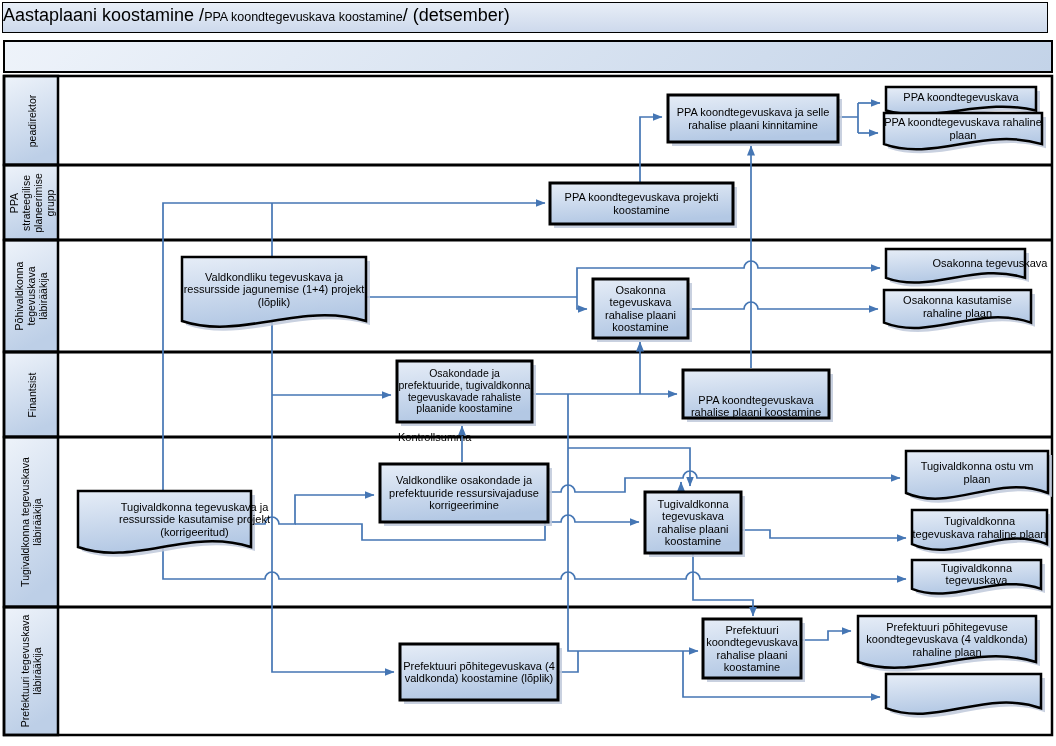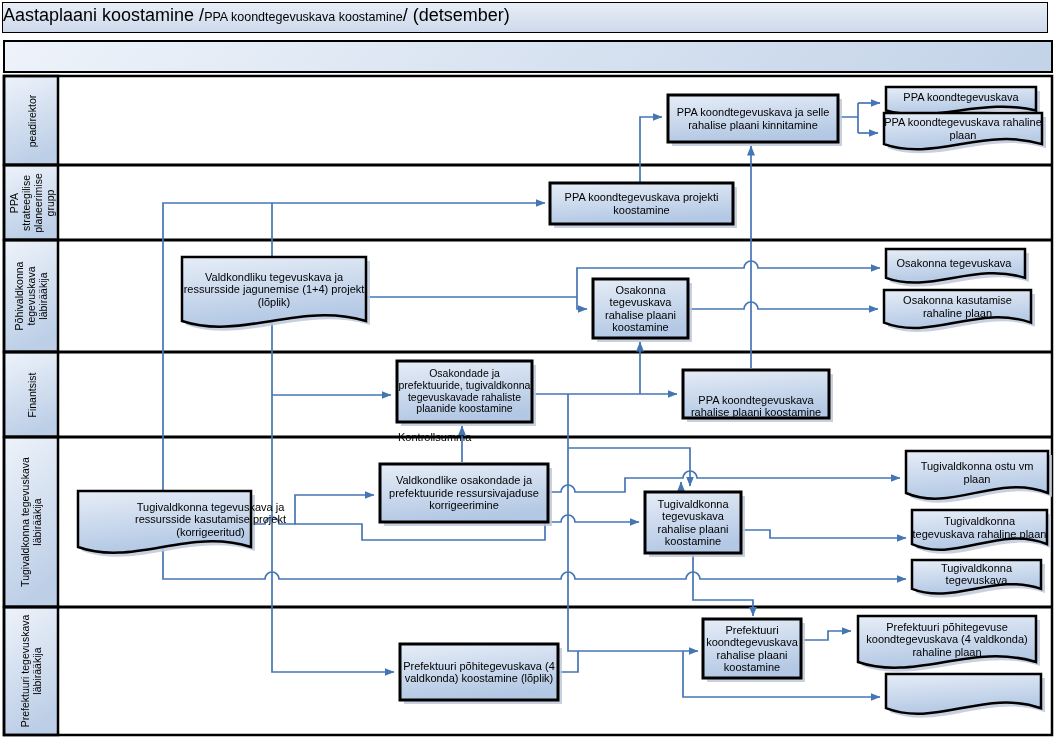--- a/index.html
+++ b/index.html
@@ -130,25 +130,25 @@
           <path d="M890,678 L1045,678 L1045,712.2 C989.2,692.76 939.6,731.6400000000001 890,712.2 Z" fill="#bfc9da" opacity="0.85"></path>
           <path d="M886,674 L1041,674 L1041,708.2 C985.2,688.76 935.6,727.6400000000001 886,708.2 Z" fill="url(#gShape)" stroke="#000" stroke-width="2.5"></path>
         </g>
       </svg>
       <div class="node-label" style="left: 668px; top: 95px; width: 170px; height: 47px;">PPA koondtegevuskava ja selle rahalise plaani kinnitamine</div>
       <div class="node-label" style="left: 886px; top: 87px; width: 150px; height: 21px;">PPA koondtegevuskava</div>
       <div class="node-label" style="left: 884px; top: 113px; width: 158px; height: 31px;">PPA koondtegevuskava rahaline plaan</div>
       <div class="node-label" style="left: 550px; top: 183px; width: 183px; height: 41px;">PPA koondtegevuskava projekti koostamine</div>
       <div class="node-label" style="left: 182px; top: 257px; width: 184px; height: 65px;">Valdkondliku tegevuskava ja ressursside jagunemise (1+4) projekt (lõplik)</div>
       <div class="node-label" style="left: 593px; top: 279px; width: 95px; height: 59px;">Osakonna tegevuskava rahalise plaani koostamine</div>
-      <div class="node-label" style="left: 888px; top: 249px; width: 132px; height: 28px;">Osakonna tegevuskava</div>
+      <div class="node-label" style="left: 924px; top: 249px; width: 132px; height: 28px;">Osakonna tegevuskava</div>
       <div class="node-label" style="left: 884px; top: 290px; width: 147px; height: 33px;">Osakonna kasutamise rahaline plaan</div>
       <div class="node-label" style="left: 397px; top: 361px; width: 135px; height: 61px; font-size: 10.5px;">Osakondade ja prefektuuride, tugivaldkonna tegevuskavade rahaliste plaanide koostamine</div>
       <div class="node-label" style="left: 683px; top: 370px; width: 146px; height: 48px; margin-top: 12px;">PPA koondtegevuskava rahalise plaani koostamine</div>
-      <div class="node-label" style="left: 88px; top: 491px; width: 173px; height: 57px; padding-left: 36px;">Tugivaldkonna tegevuskava ja ressursside kasutamise projekt (korrigeeritud)</div>
+      <div class="node-label" style="left: 72px; top: 491px; width: 173px; height: 57px; padding-left: 36px;">Tugivaldkonna tegevuskava ja ressursside kasutamise projekt (korrigeeritud)</div>
       <div class="node-label" style="left: 380px; top: 464px; width: 168px; height: 58px;">Valdkondlike osakondade ja prefektuuride ressursivajaduse korrigeerimine</div>
       <div class="node-label" style="left: 645px; top: 492px; width: 96px; height: 61px;">Tugivaldkonna tegevuskava rahalise plaani koostamine</div>
       <div class="node-label" style="left: 906px; top: 451px; width: 142px; height: 43px;">Tugivaldkonna ostu vm plaan</div>
       <div class="node-label" style="left: 912px; top: 510px; width: 135px; height: 35px;">Tugivaldkonna tegevuskava rahaline plaan</div>
       <div class="node-label" style="left: 912px; top: 560px; width: 129px; height: 28px;">Tugivaldkonna tegevuskava</div>
       <div class="node-label" style="left: 400px; top: 644px; width: 158px; height: 56px;">Prefektuuri põhitegevuskava (4 valdkonda) koostamine (lõplik)</div>
       <div class="node-label" style="left: 703px; top: 619px; width: 98px; height: 59px;">Prefektuuri koondtegevuskava rahalise plaani koostamine</div>
       <div class="node-label" style="left: 858px; top: 616px; width: 178px; height: 47px;">Prefektuuri põhitegevuse koondtegevuskava (4 valdkonda) rahaline plaan</div>
       <div class="lane-label-box" style="left: 4px; top: 76px; width: 54px; height: 89px;">
         <div class="lane-label-inner" style="width: 83px; height: 52px; position: absolute; left: -14.5px; top: 18.5px;">peadirektor</div>

